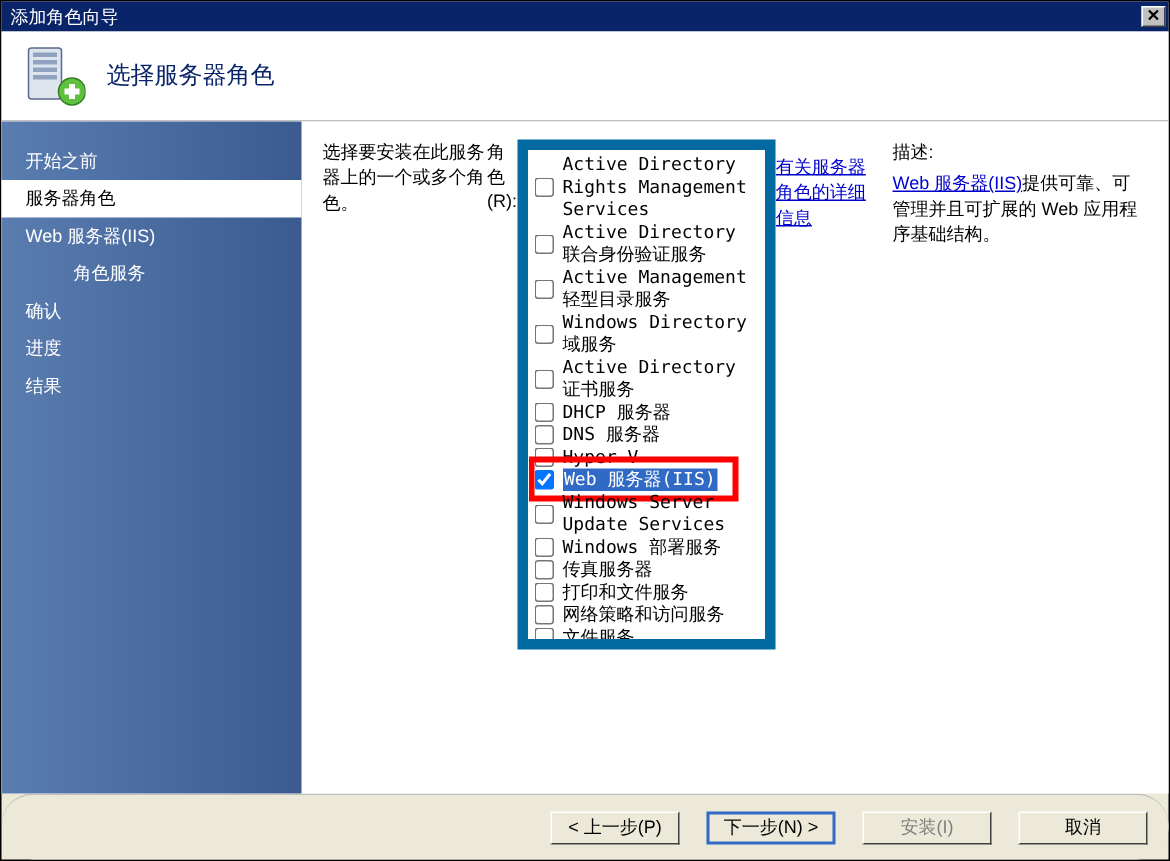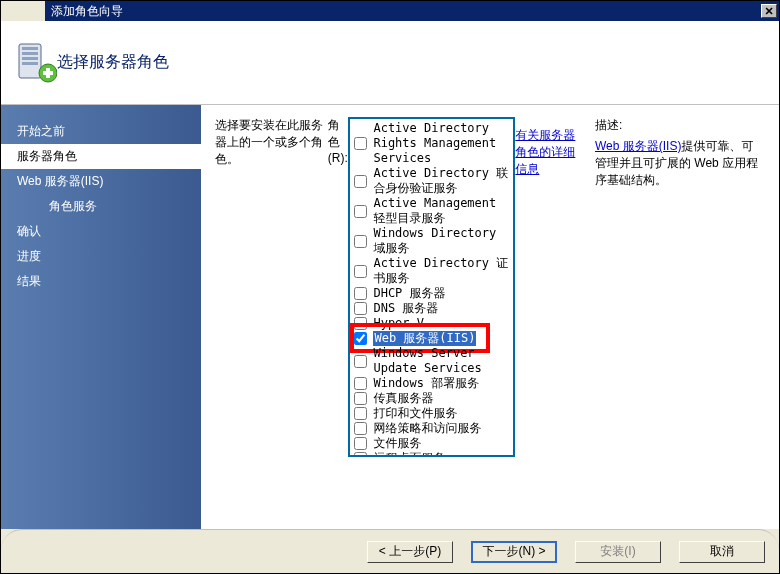--- a/index.html
+++ b/index.html
@@ -20,41 +20,41 @@
   }
   .titlebar {
     background: #0a246a;
     color: #fff;
     height: 20px;
     display: flex;
     align-items: center;
     justify-content: space-between;
     padding: 0 2px 0 6px;
     font-size: 12px;
-    margin-left: 44px;
   }
   .titlebar .close {
     width: 16px; height: 14px;
     background: #c0c0c0;
     border: 1px solid #fff;
     border-right-color:#404040; border-bottom-color:#404040;
     text-align: center;
     line-height: 12px;
     font-family: Arial, sans-serif;
     font-weight: bold;
     font-size: 11px;
     color:#000;
   }
   .header {
     background: #fff;
     border-bottom: 1px solid #c0c0c0;
-    height: 84px;
+    height: 60px;
     display: flex;
     align-items: center;
     padding: 0 14px;
+    gap: 14px;
   }
   .header .icon {
     width: 42px; height: 42px;
     position: relative;
   }
   .server-icon { width:42px;height:42px; }
   .header-title {
     font-size: 16px;
     color: #0a246a;
     font-weight: normal;
@@ -85,21 +85,21 @@
     flex: 1;
     padding: 12px 14px 8px 14px;
     display: flex;
     gap: 12px;
     min-width: 0;
   }
   .center-pane { flex: 1; display:flex; flex-direction:row; min-width:0;}
   .instruction { margin-bottom: 10px; }
   .roles-label { margin-bottom: 4px; }
   .roles-box {
-    border: 2px solid #0369a1;
+    border: 7px solid #0369a1;
     background: #fff;
     height: 340px;
     overflow: auto;
     padding: 2px 4px;
     font-family: "SimSun","宋体", "MS Gothic", monospace;
   }
   .role-row {
     display: flex;
     align-items: center;
     gap: 4px;

